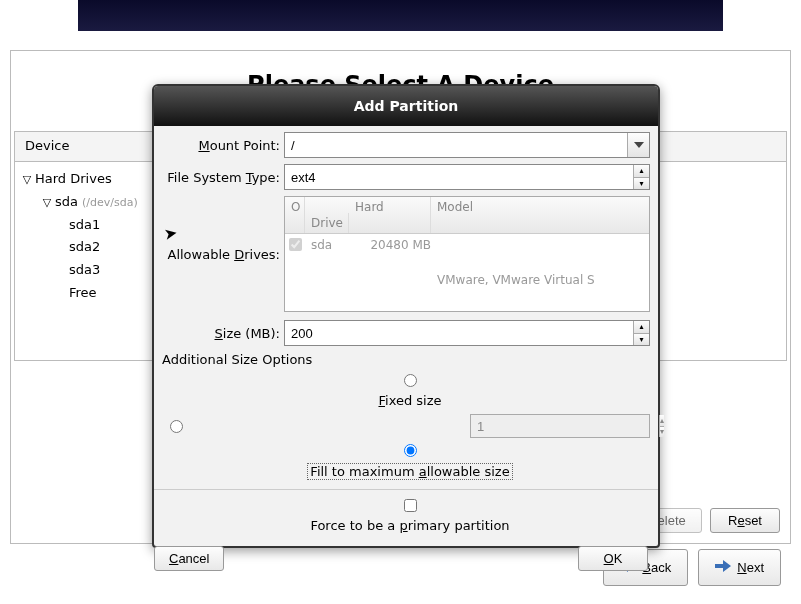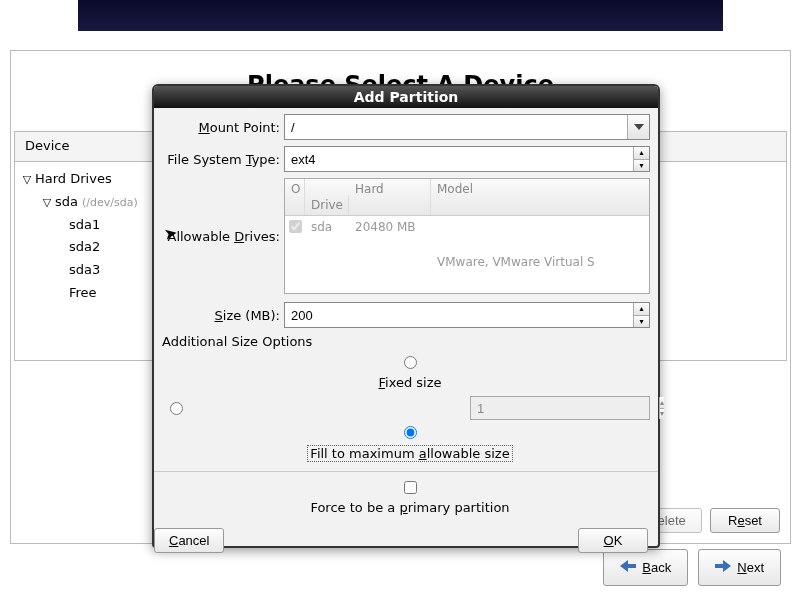--- a/index.html
+++ b/index.html
@@ -99,21 +99,21 @@
   background: #f2f2f2;
   box-shadow: 0 3px 12px rgba(0,0,0,.4);
   display:flex; flex-direction:column;
 }
 .dialog-title {
   background: linear-gradient(to bottom,#555,#111);
   color:#fff;
   text-align:center;
   font-weight:bold;
   font-size:14px;
-  padding:3px 0;
+  padding:12px 0;
   border-radius: 4px 4px 0 0;
 }
 .dialog-body {
   flex:1;
   padding: 6px 8px 4px 8px;
 }
 .form-row {
   display:flex; align-items:center;
   margin-bottom:6px;
 }
@@ -159,21 +159,21 @@
   font-size:12px;
 }
 .dh-cell { padding:3px 6px; border-right:1px solid #ddd;}
 .dh-check{width:20px;}
 .dh-drive{width:44px;margin-top:16px;}
 .dh-size{width:82px;}
 .dh-model{flex:1; border-right:0;}
 .drives-row { display:flex; color:#999; font-size:12px; padding:4px 0;}
 .dr-check{width:20px; text-align:center;}
 .dr-drive{width:44px; padding-left:6px;}
-.dr-size{width:82px; padding-left:6px;}
+.dr-size{width:82px; padding-left:6px;text-align:right;}
 .dr-model{flex:1; padding-left:6px;margin-top:35px;}
 .group-label {
   font-size:13px; margin:2px 0 4px 0;
 }
 .radio-row, .check-row {
   display:flex; align-items:center;
   padding:3px 0 3px 8px;
   gap:6px;
   flex-direction:column;
 }

